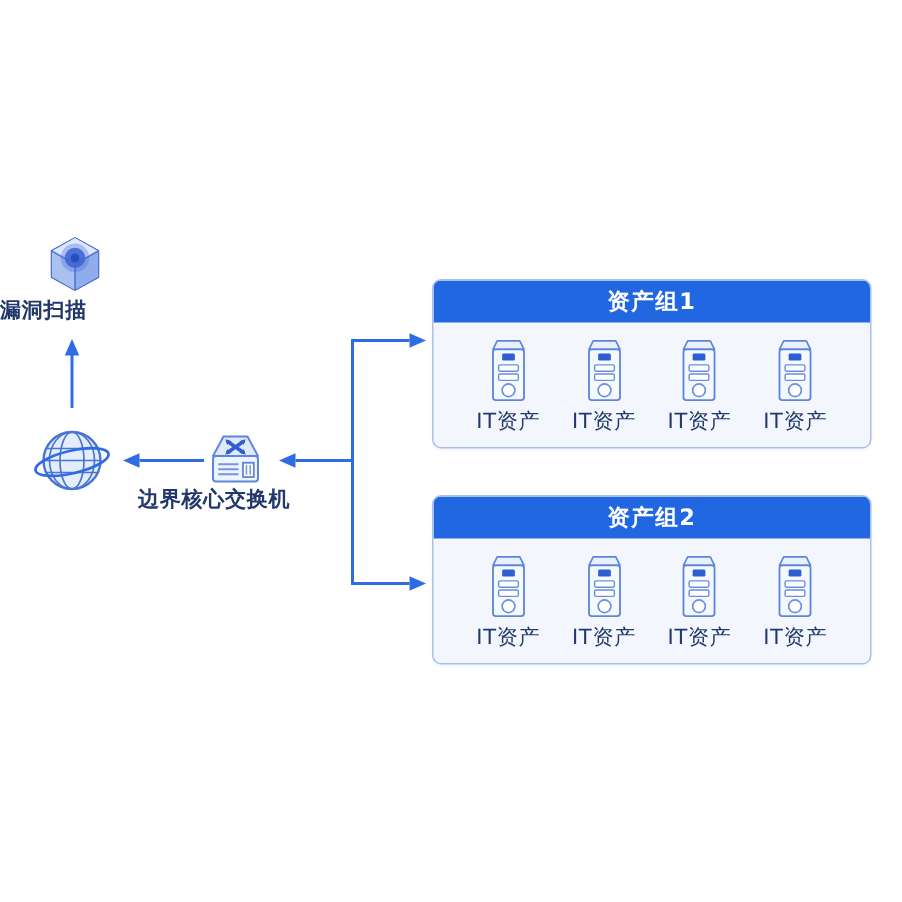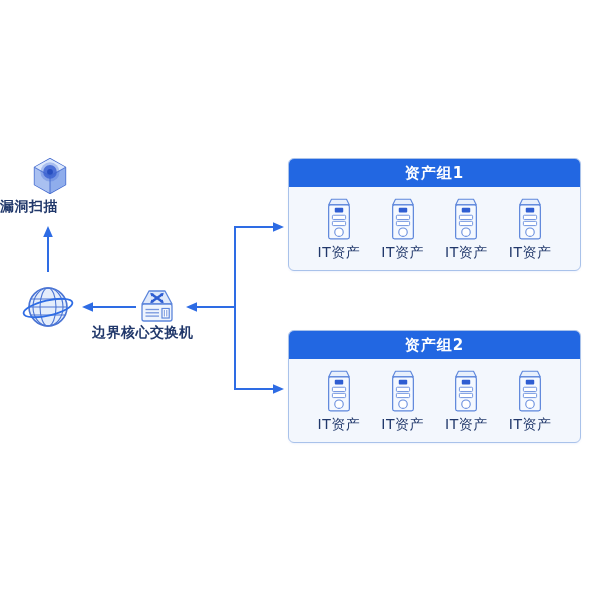--- a/index.html
+++ b/index.html
@@ -18,21 +18,21 @@
   .node-icon{position:absolute;}
   .node-label{
     position:absolute;text-align:left;font-size:14px;font-weight:700;
     color:var(--label-text);letter-spacing:0.5px;white-space:nowrap;
   }
   .group{
     position:absolute;left:288px;width:293px;height:113px;
     border:1px solid var(--box-border);border-radius:6px;overflow:hidden;
     background:var(--box-bg);box-shadow:0 1px 2px rgba(46,108,228,0.08);
   }
-  .group-1{top:158px;}
+  .group-1{top:186px;}
   .group-2{top:330px;}
   .group-header{
     height:28px;line-height:28px;background:var(--header-bg);color:var(--header-text);
     text-align:center;font-size:15px;font-weight:bold;letter-spacing:1px;
   }
   .group-body{
     height:84px;display:flex;align-items:center;justify-content:space-around;
     padding:0 18px;
   }
   .asset{display:flex;flex-direction:column;align-items:center;gap:3px;}

